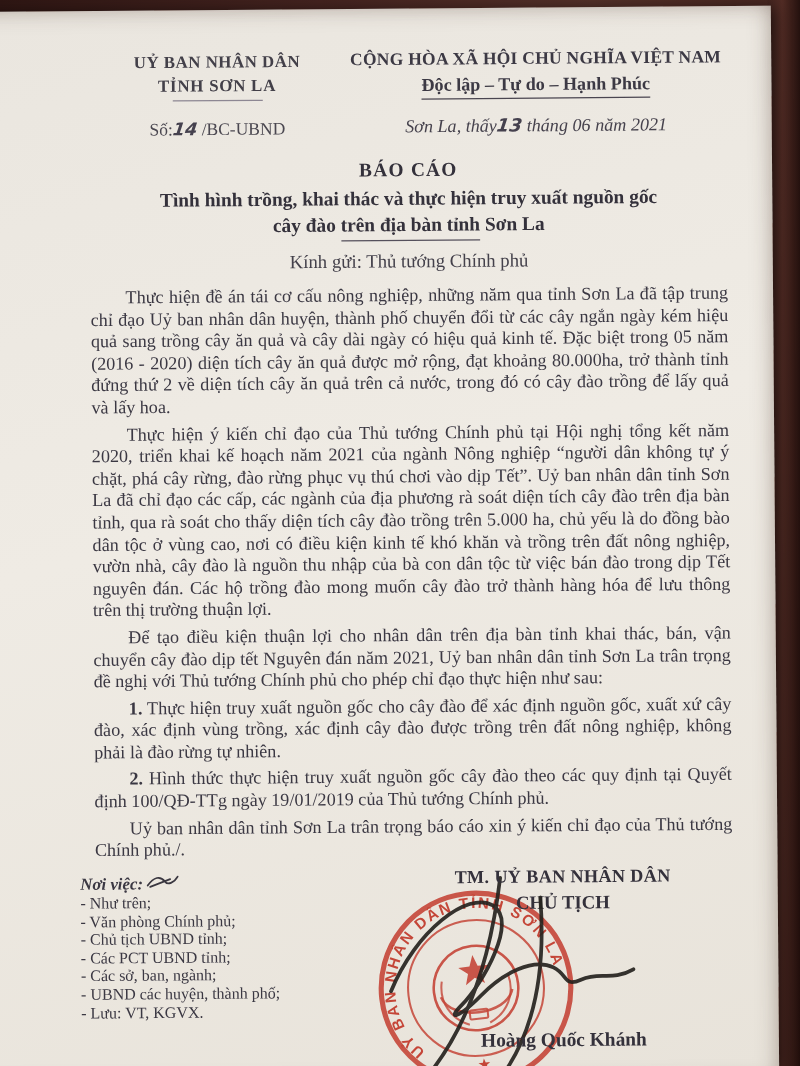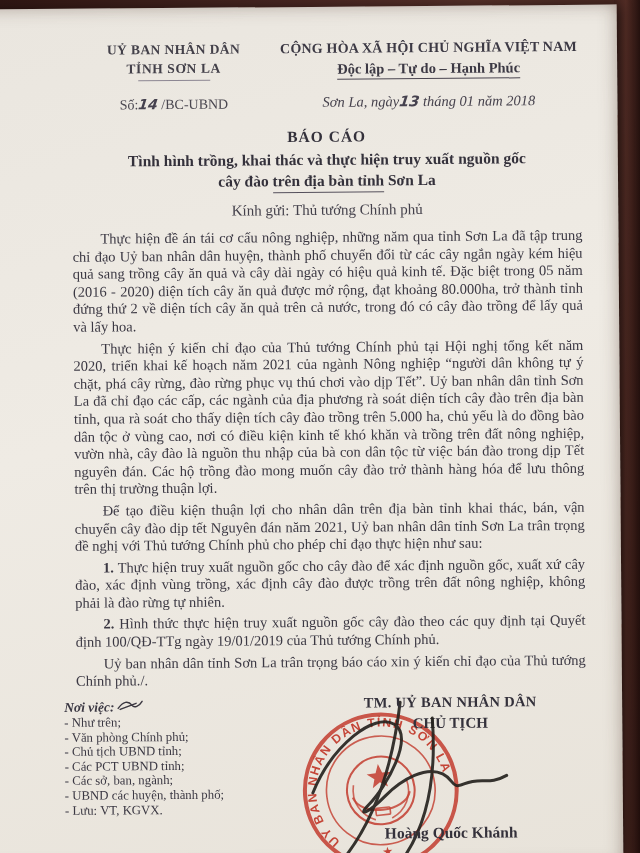--- a/index.html
+++ b/index.html
@@ -69,22 +69,22 @@
         <div class="issuer-rule"></div>
         <div class="doc-no">
           <span>Số:</span><span class="hand">14</span>
           <span>/BC-UBND</span>
         </div>
       </div>
       <div class="national">
         <div class="nat-l1">CỘNG HÒA XÃ HỘI CHỦ NGHĨA VIỆT NAM</div>
         <div class="nat-l2"><span>Độc lập – Tự do – Hạnh Phúc</span></div>
         <div class="dateline">
-          <span>Sơn La, ngày</span><span class="hand">13</span>
-          <span>tháng  01  năm  2018</span>
+          <span>Sơn La, thấy</span><span class="hand">13</span>
+          <span>tháng  06  năm  2021</span>
         </div>
       </div>
     </div>
 
     <div class="title">
       <div class="doc-type">BÁO CÁO</div>
       <div class="t1">Tình hình trồng, khai thác và thực hiện truy xuất nguồn gốc</div>
       <div class="t2">
         <span>cây đào </span><span class="ul">trên địa bàn tỉnh</span><span> Sơn La</span>
       </div>

